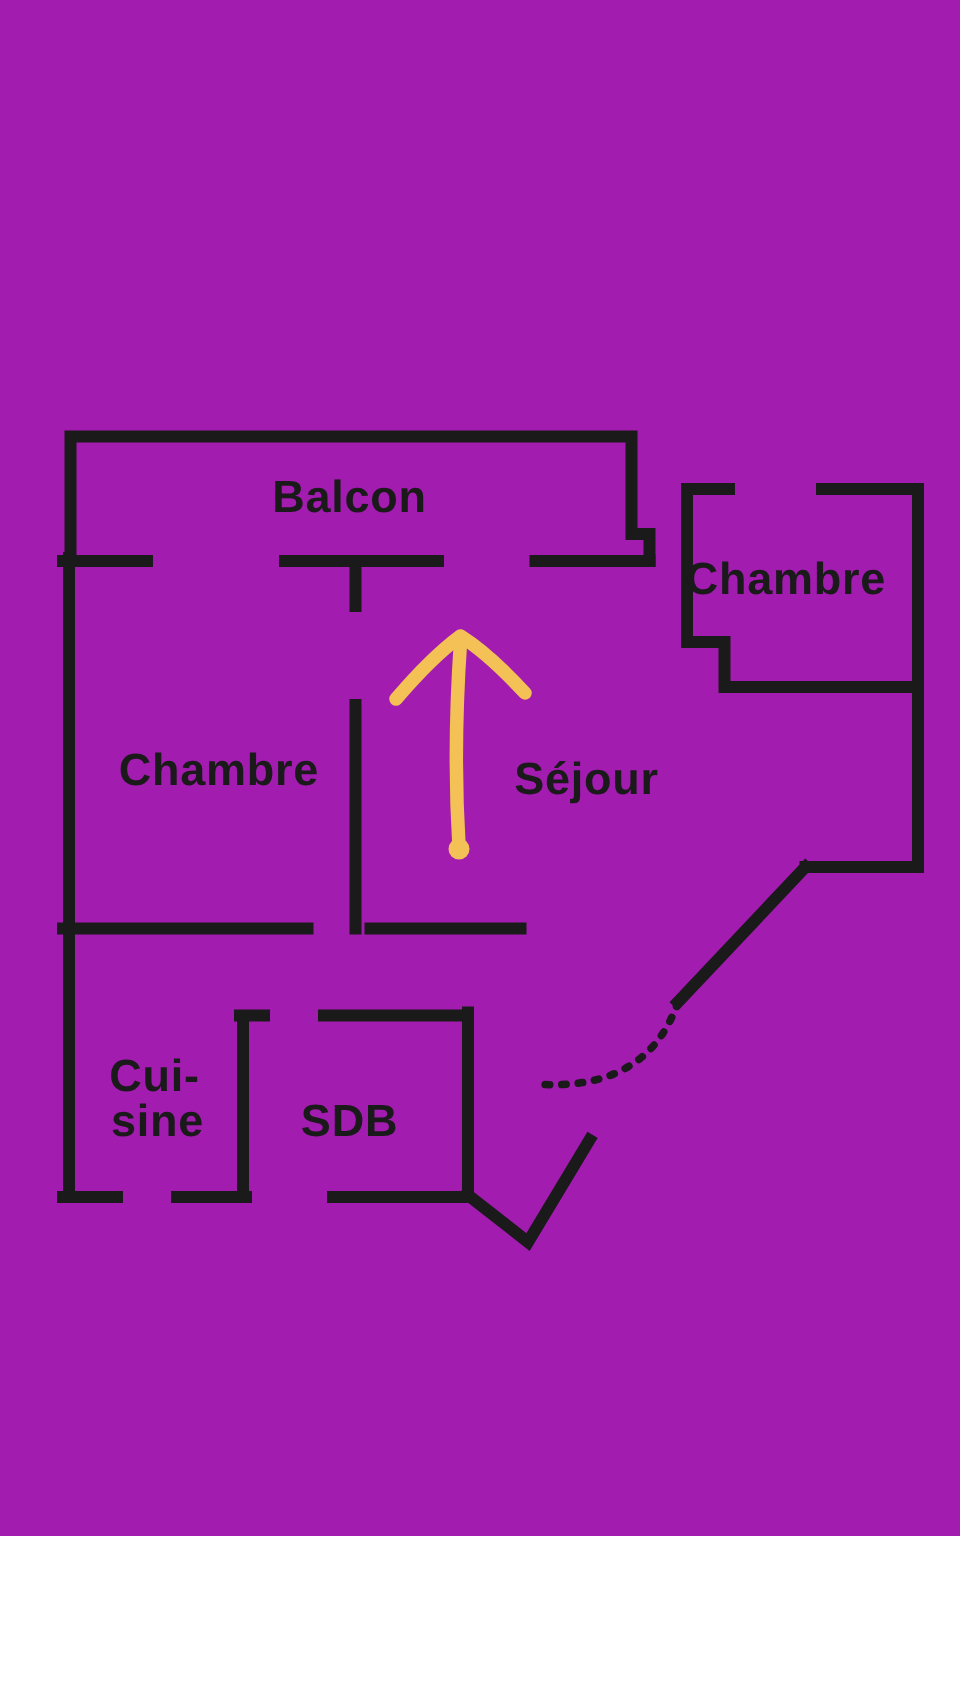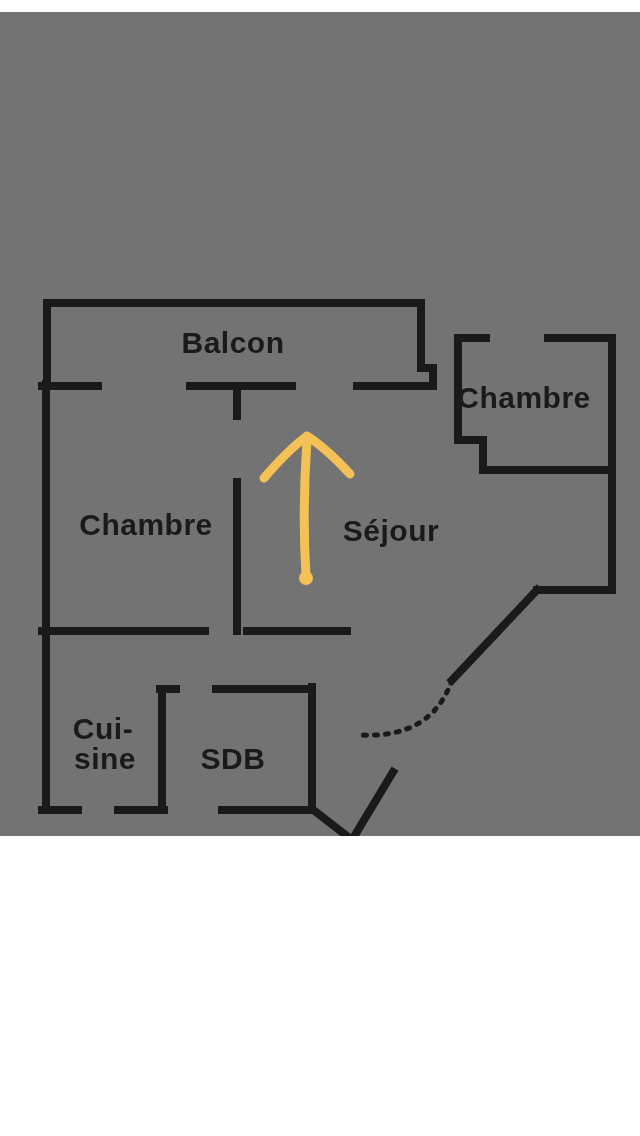--- a/index.html
+++ b/index.html
@@ -4,23 +4,23 @@
 <style>
   html, body {
     margin: 0;
     padding: 0;
     background: #ffffff;
     font-family: "Liberation Sans", sans-serif;
   }
   .stage {
     position: relative;
     width: 640px;
-    height: 824px;
-    margin: 12px auto;
-    background: #737373;
+    height: 1024px;
+    margin: 0 auto;
+    background: #a21caf;
     overflow: hidden;
   }
   svg { display: block; }
   .room-label {
     font-family: "Liberation Sans", "DejaVu Sans", sans-serif;
     font-weight: 700;
     font-size: 30px;
     fill: #1a1a1a;
     letter-spacing: 0.5px;
   }

